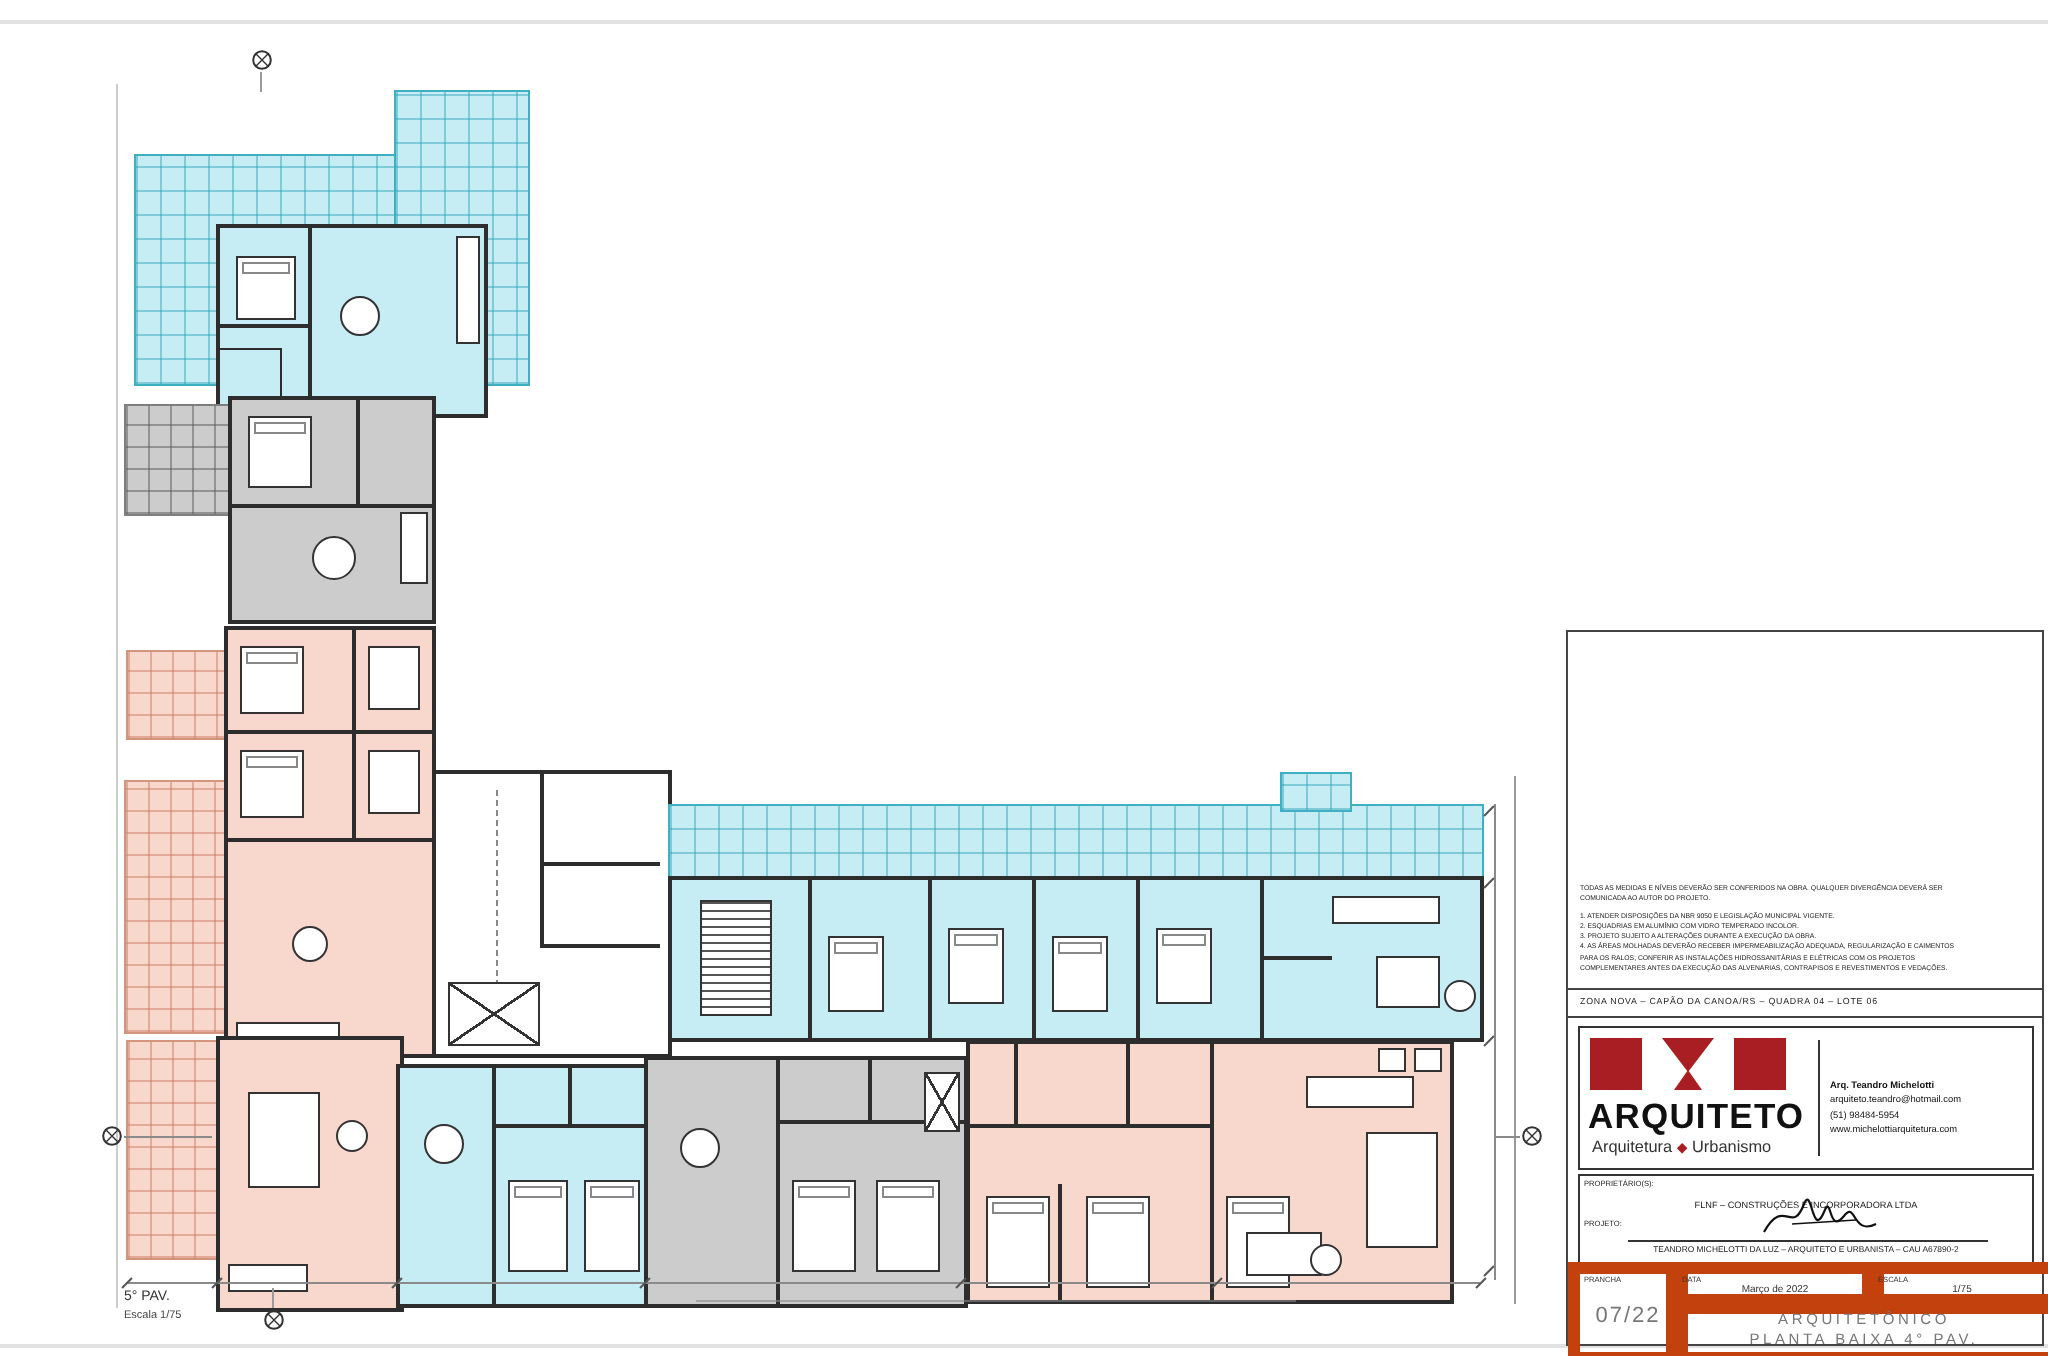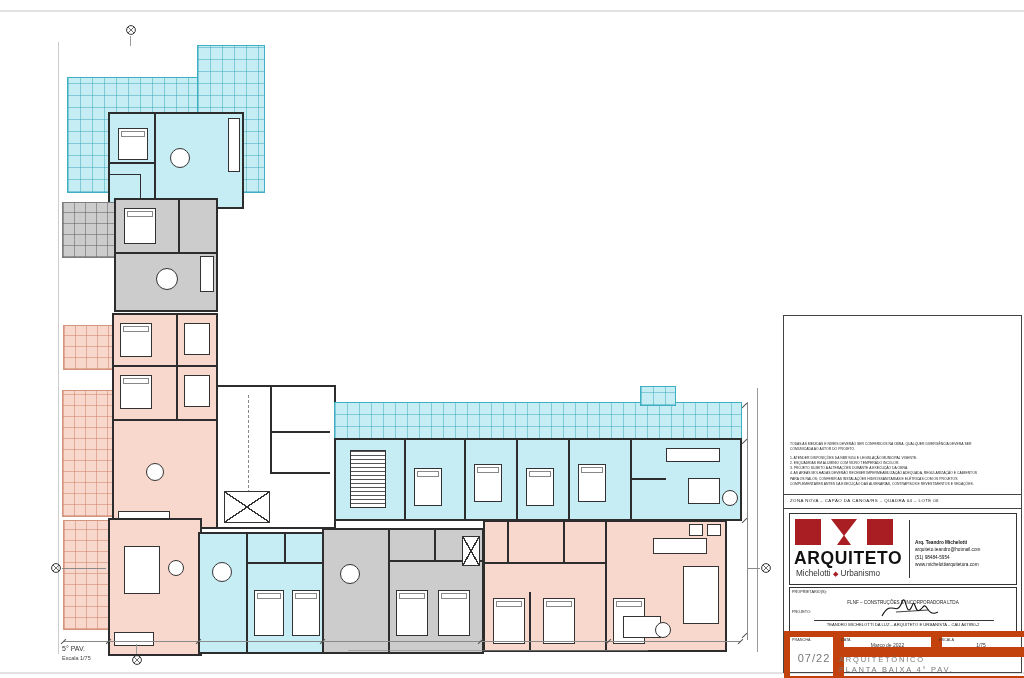--- a/index.html
+++ b/index.html
@@ -58,21 +58,21 @@
   .vdiv{position:absolute;left:119px;top:6px;width:1px;height:58px;background:#333;}
   .contact{position:absolute;left:125px;top:25px;font-size:4.7px;line-height:1.55;color:#111;white-space:nowrap;}
   .contact .c1{font-weight:bold;}
   #ownBox{position:absolute;left:5px;top:271px;width:226px;height:44px;border:1px solid #333;}
   .lbl{position:absolute;font-size:3.8px;color:#222;}
   .ctr{position:absolute;left:0;width:100%;text-align:center;font-size:4.6px;color:#222;white-space:nowrap;}
   .cell{position:absolute;border:6px solid #c2410c;}
   .cellLbl{position:absolute;left:2px;top:1px;font-size:3.8px;color:#333;}
   .cellVal{position:absolute;left:0;width:100%;text-align:center;font-size:5px;color:#333;white-space:nowrap;}
   .sheetNum{position:absolute;left:0;top:15px;width:100%;text-align:center;font-size:11px;color:#777;letter-spacing:1px;}
-  .dwgTitle{position:absolute;left:0;width:100%;font-size:7.5px;letter-spacing:1.8px;color:#777;white-space:nowrap;}
+  .dwgTitle{position:absolute;left:0;width:100%;text-align:center;font-size:7.5px;letter-spacing:1.8px;color:#777;white-space:nowrap;}
 </style>
 </head>
 <body>
 
 <div id="page">
 
   <div class="edge" style="left:0;top:10px;width:1024px;height:2px;"></div>
   <div class="edge" style="left:0;top:672px;width:1024px;height:2px;"></div>
   <div class="bline" style="left:58px;top:42px;width:1px;height:612px;opacity:.5;"></div>
   <div class="bline" style="left:757px;top:388px;width:1px;height:264px;"></div>
@@ -240,21 +240,21 @@
 
     <div id="logoBox">
       <svg style="position:absolute;left:5px;top:5px;" width="98" height="28" viewBox="0 0 98 28">
         <rect x="0" y="0" width="26" height="26" fill="#a81e22"></rect>
         <rect x="72" y="0" width="26" height="26" fill="#a81e22"></rect>
         <polygon points="36,0 62,0 49,17" fill="#a81e22"></polygon>
         <polygon points="42,26 49,16 56,26" fill="#a81e22"></polygon>
       </svg>
       <div class="brandName">ARQUITETO</div>
       <div class="tagline">
-        <span>Michelotti</span>
+        <span>Arquitetura</span>
         <span class="dia">◆</span>
         <span>Urbanismo</span>
       </div>
       <div class="vdiv"></div>
       <div class="contact">
         <div class="c1">Arq. Teandro Michelotti</div>
         <div>arquiteto.teandro@hotmail.com</div>
         <div>(51) 98484-5954</div>
         <div>www.michelottiarquitetura.com</div>
       </div>

